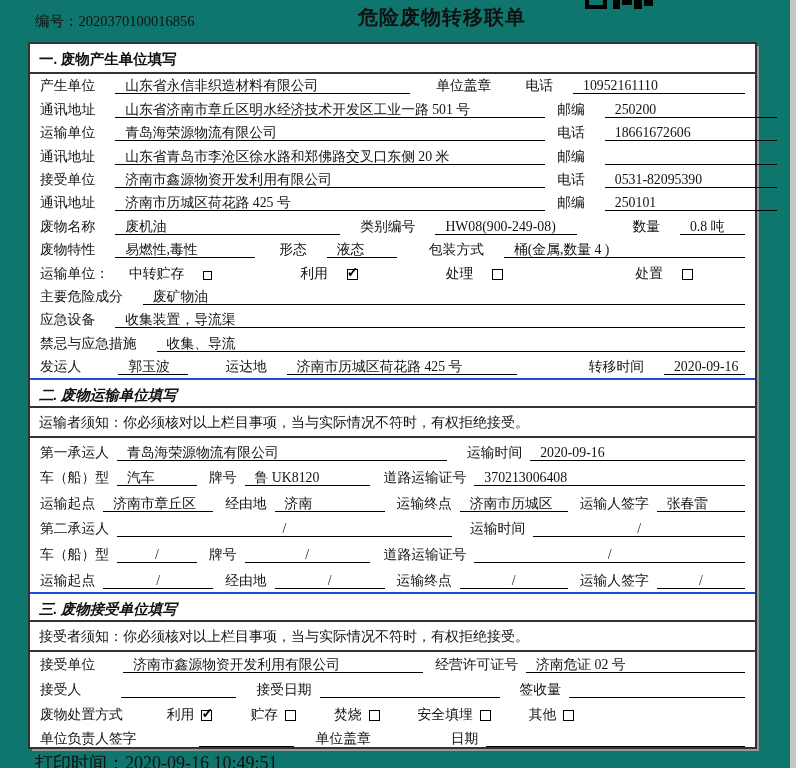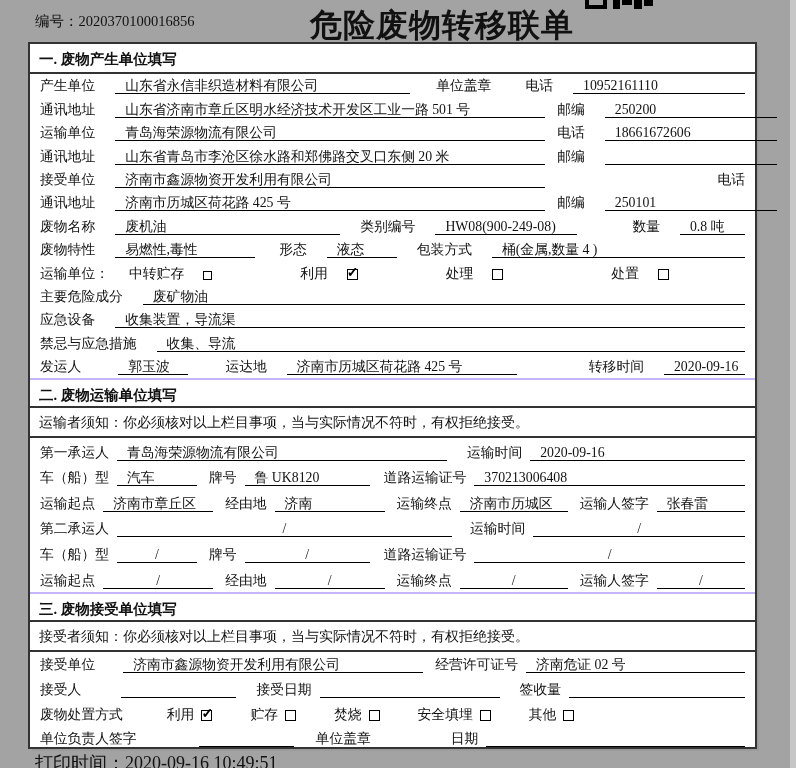--- a/index.html
+++ b/index.html
@@ -1,42 +1,42 @@
 <!DOCTYPE html>
 <html><head>
 <meta charset="utf-8">
 <style>
   * { margin:0; padding:0; box-sizing:border-box; }
   html,body { width:796px; height:768px; background:#ffffff; overflow:hidden;
     font-family:"Liberation Serif","DejaVu Serif",serif; color:#111; }
-  .page { position:relative; width:796px; height:768px; background:#a3a3a3; }
+  .page { position:relative; width:796px; height:768px; background:#0f766e; }
 
   
   .serial { position:absolute; left:35px; top:12px; font-size:14.5px; white-space:nowrap; }
   .doc-title { position:absolute; top:4px; left:calc(50% + 44px); transform:translateX(-50%);
-    font-size:32px; font-weight:bold; letter-spacing:1px; white-space:nowrap; }
+    font-size:20px; font-weight:bold; letter-spacing:1px; white-space:nowrap; }
   
   .qr { position:absolute; left:585px; top:0; height:10px; width:70px; }
   .qr .q { position:absolute; background:#000; top:0; }
   .q1 { left:0; width:22px; height:9px; background:transparent !important;
         border-left:4px solid #000; border-right:4px solid #000; border-bottom:4px solid #000; }
   .q2 { left:28px; width:7px; height:9px; }
   .q3 { left:37px; width:10px; height:5px; }
   .q4 { left:49px; width:8px; height:9px; }
   .q5 { left:59px; width:9px; height:6px; }
 
   
   .scroll-strip { position:absolute; right:0; top:0; width:6px; height:768px; background:#c6c6c6; }
 
   
   .form-table { position:absolute; left:28px; top:42px; width:729px; height:707px;
     border:2px solid #333; background:#fff; box-shadow:3px 3px 0 -1px #9b9b9b; }
   .sec-h { height:30px; line-height:30px; padding:0 9px; font-weight:bold; font-size:14.5px;
     border-bottom:2px solid #333; white-space:nowrap; }
-  .sec-h.mid { border-top:2px solid #c4b5fd; }
+  .sec-h.mid { border-top:2px solid #1d4ed8;font-style:italic; }
   .notice { height:30px; line-height:30px; padding:0 9px; font-size:14px;
     border-bottom:2px solid #333; white-space:nowrap; }
 
   .row { display:flex; align-items:flex-end; padding:0 10px 3px 10px; }
   .s1r { height:23.4px;gap:12px; }
   .s2r { height:25.6px; }
   .s3r { height:24.7px; }
   .lbl { font-size:13.8px; height:17px; line-height:17px; white-space:nowrap; flex:0 0 auto; }
   .val { font-size:13.8px; height:17px; line-height:17px; white-space:nowrap;
     border-bottom:1px solid #000; padding-left:10px; margin-left:8px; flex:0 0 auto; overflow:visible; }
@@ -93,52 +93,53 @@
     <div class="row s1r">
       <span class="lbl">通讯地址</span>
       <span class="val" style="width:430px">山东省青岛市李沧区徐水路和郑佛路交叉口东侧 20 米</span>
       <span class="lbl ml-auto">邮编</span>
       <span class="val" style="width:172px"></span>
     </div>
     <div class="row s1r">
       <span class="lbl">接受单位</span>
       <span class="val" style="width:430px">济南市鑫源物资开发利用有限公司</span>
       <span class="lbl ml-auto">电话</span>
+      <span class="val" style="width:172px">0531-82095390</span>
     </div>
     <div class="row s1r">
       <span class="lbl">通讯地址</span>
       <span class="val" style="width:430px">济南市历城区荷花路 425 号</span>
       <span class="lbl ml-auto">邮编</span>
       <span class="val" style="width:172px">250101</span>
     </div>
     <div class="row s1r">
       <span class="lbl">废物名称</span>
       <span class="val" style="width:225px">废机油</span>
       <span class="lbl" style="margin-left:8px">类别编号</span>
       <span class="val" style="width:142px">HW08(900-249-08)</span>
       <span class="lbl" style="margin-left:43px">数量</span>
       <span class="val grow">0.8 吨</span>
     </div>
     <div class="row s1r">
       <span class="lbl">废物特性</span>
       <span class="val" style="width:140px">易燃性,毒性</span>
       <span class="lbl" style="margin-left:12px">形态</span>
       <span class="val" style="width:70px">液态</span>
-      <span class="lbl" style="margin-left:8px">包装方式</span>
+      <span class="lbl" style="margin-left:20px">包装方式</span>
       <span class="val grow">桶(金属,数量 4 )</span>
     </div>
     <div class="row s1r">
       <span class="lbl">运输单位：</span>
       <span class="lbl" style="margin-left:8px">中转贮存</span>
       <span class="box sm"></span>
       <span class="lbl" style="margin-left:76px">利用</span>
       <span class="box checked"></span>
       <span class="lbl" style="margin-left:76px">处理</span>
       <span class="box"></span>
-      <span class="lbl" style="margin-left:96px">处置</span>
+      <span class="lbl" style="margin-left:120px">处置</span>
       <span class="box"></span>
     </div>
     <div class="row s1r">
       <span class="lbl">主要危险成分</span>
       <span class="val grow">废矿物油</span>
     </div>
     <div class="row s1r">
       <span class="lbl">应急设备</span>
       <span class="val grow">收集装置，导流渠</span>
     </div>

